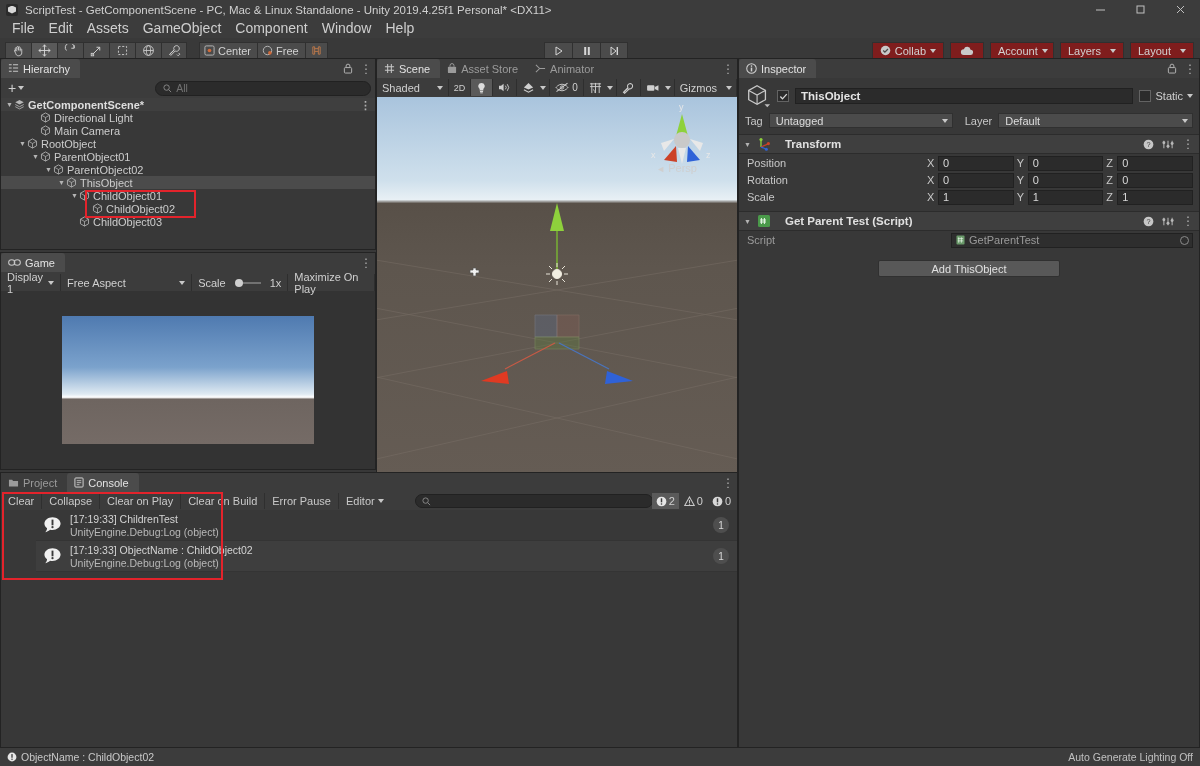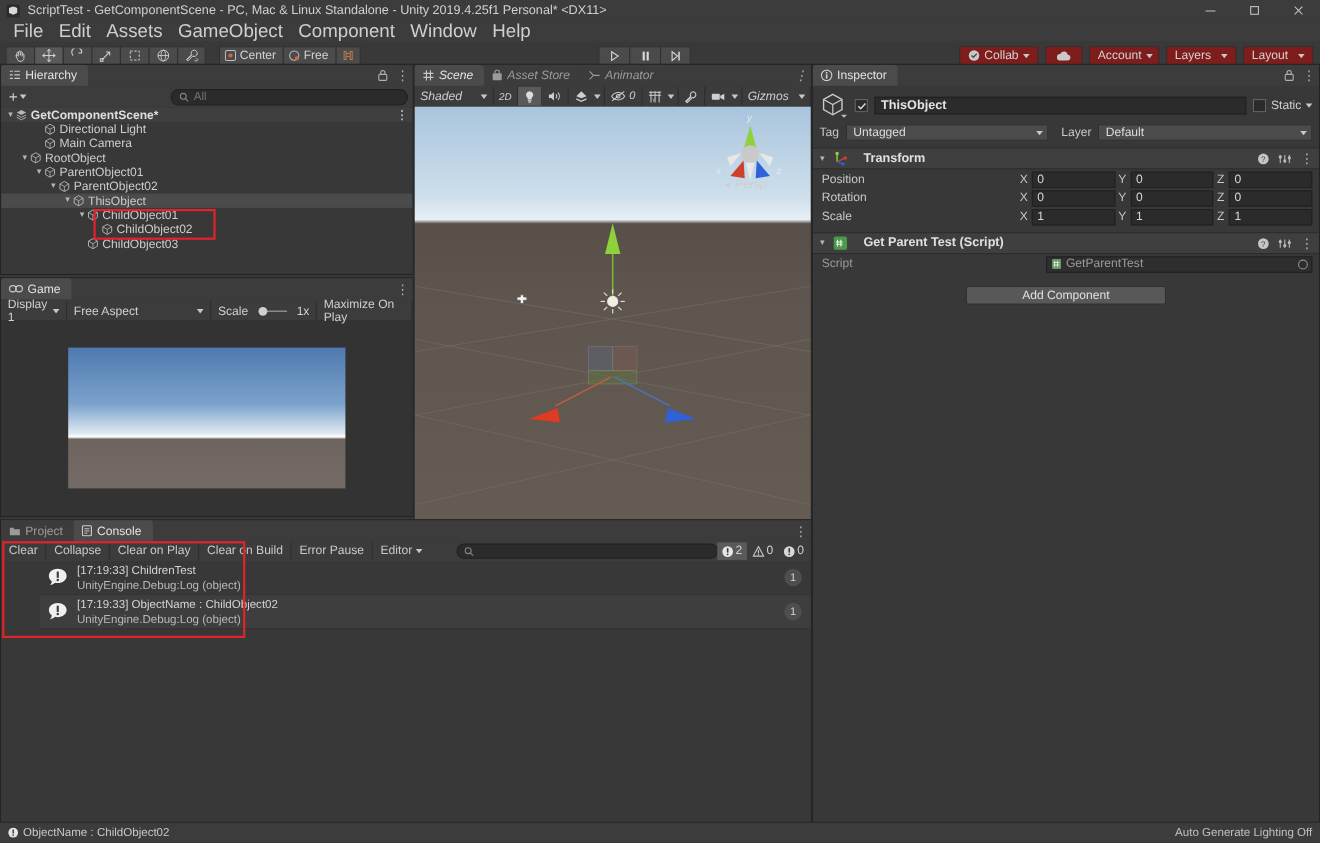--- a/index.html
+++ b/index.html
@@ -30,21 +30,21 @@
   }
   .titlebar .ttl { font-size: 11.5px; color: #d0d0d0; white-space: nowrap; }
   .wincontrols { position: absolute; right: 0; top: 0; height: 19px; display: flex; }
   .wincontrols div {
     width: 40px; height: 19px; display: flex; align-items: center; justify-content: center;
     color: #c0c0c0; font-size: 11px;
   }
 
   
   .menubar { height: 19px; background: #3c3c3c; display: flex; align-items: center; padding-left: 5px; }
-  .menubar span { padding: 0 7px; font-size: 17px; color: #cfcfcf; line-height: 19px; }
+  .menubar span { padding: 0 7px; font-size: 14px; color: #cfcfcf; line-height: 19px; }
 
   
   .maintoolbar {
     height: 26px; background: #393939; border-bottom: 1px solid #232323;
     display: flex; align-items: center; position: relative;
   }
   .tb-group { display: flex; align-items: center; margin-left: 5px; }
   .tbtn {
     height: 18px; min-width: 26px; background: #4b4b4b; border: 1px solid #303030;
     border-right: none; display: flex; align-items: center; justify-content: center;
@@ -103,21 +103,21 @@
   .hrow .krow { position: absolute; right: 4px; color: #b0b0b0; font-size: 11px; line-height: 8px; }
 
   
   #gameview { left: 0; top: 252px; width: 376px; height: 218px; }
   .game-toolbar { height: 19px; background: #3c3c3c; display: flex; align-items: flex-end; font-size: 11px; color: #d0d0d0; }
   .gt-item { display: flex; align-items: center; height: 17px; padding: 0 6px; border-right: 1px solid #2e2e2e; gap: 5px; }
   .game-canvas { background: #333333; height: calc(100% - 38px); display: flex; align-items: center; justify-content: center; }
   .game-render { width: 252px; height: 128px; background: linear-gradient(to bottom, #4f7ab0 0%, #7ba2cc 40%, #dfeaf2 61%, #ffffff 63.5%, #6e6560 65%, #756b66 100%); }
 
   
-  #sceneview { left: 376px; top: 58px; width: 362px; height: 420px; font-style: italic; }
+  #sceneview { left: 376px; top: 58px; width: 362px; height: 420px; }
   .scene-toolbar { height: 19px; background: #3c3c3c; display: flex; align-items: center; font-size: 11px; color: #d0d0d0; }
   .st-item { display: flex; align-items: center; height: 17px; padding: 0 5px; gap: 3px; border-right: 1px solid #2e2e2e; }
   .st-item.on { background: #5a5a5a; }
   .scene-canvas {
     position: relative; height: calc(100% - 38px); overflow: hidden;
     background: linear-gradient(to bottom, #a9c4dd 0%, #cfe0ec 22%, #e8f0f5 27%, #585048 28%, #5e564e 45%, #655c54 100%);
   }
   .scene-grid { position: absolute; inset: 0; }
   .persp { position: absolute; right: 40px; top: 65px; color: #cfcfcf; font-size: 11px; }
 
@@ -829,21 +829,21 @@
           <svg width="9" height="10" viewBox="0 0 10 11">
               <rect x="0.5" y="0.5" width="9" height="10" rx="1" fill="#6a9a6a"></rect>
               <path d="M3 2.5v6M6 2.5v6M2 4h6M2 6.5h6" stroke="#e8f5e8" stroke-width="0.8"></path>
             </svg>
           <span>GetParentTest</span>
           <span class="pick"></span>
         </div>
       </div>
 
       <div class="addcomp">
-        <span>Add Component</span>
+        <span>Add ThisObject</span>
       </div>
     </div>
   </div>
 
   <div class="panel" id="console">
     <div class="tabbar">
       <div class="tab">
         <svg width="11" height="10" viewBox="0 0 12 11">
             <path d="M1 2h3.5l1 1.4H11v6H1z" fill="#9b9b9b"></path>
           </svg>

